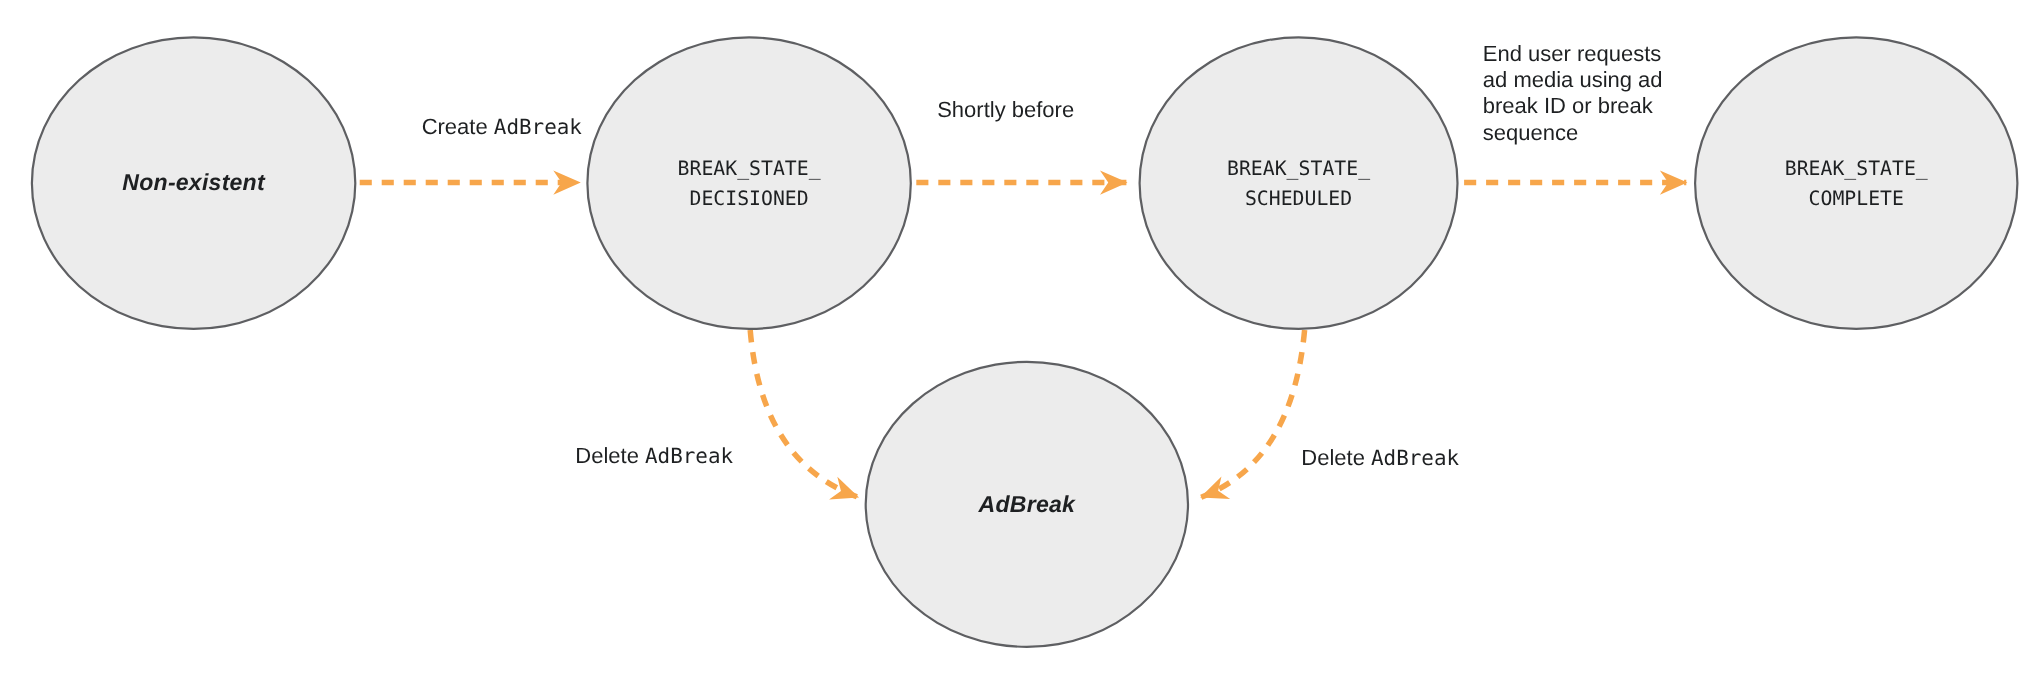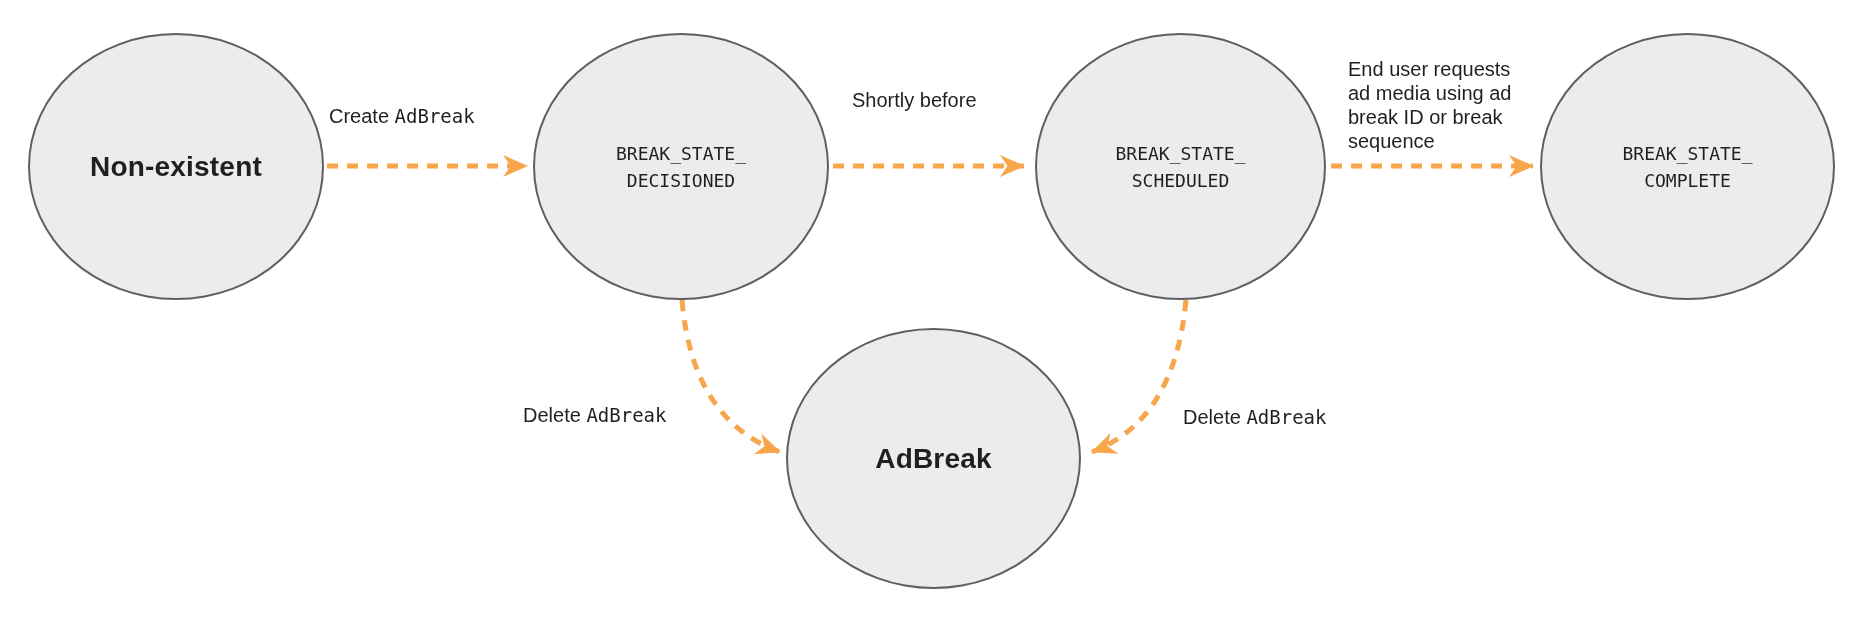--- a/index.html
+++ b/index.html
@@ -28,42 +28,42 @@
     background:var(--node-fill);
     border:2px solid var(--node-border);
     border-radius:50%;
     display:flex;
     flex-direction:column;
     align-items:center;
     justify-content:center;
     text-align:center;
   }
   .node .line{display:block;}
-  .node.sans{font-weight:700;font-size:28px;letter-spacing:.2px;}
+  .node.sans{font-weight:700;font-size:21px;letter-spacing:.2px;font-style:italic;}
   .node.mono{font-family:"DejaVu Sans Mono","Liberation Mono",monospace;font-weight:400;font-size:18px;line-height:27px;}
 
   #node-nonexistent{left:28px;top:33px;width:296px;height:267px;}
   #node-scheduled{left:533px;top:33px;width:296px;height:267px;}
   #node-decisioned{left:1035px;top:33px;width:291px;height:267px;}
   #node-complete{left:1540px;top:33px;width:295px;height:267px;}
   #node-deleted{left:786px;top:328px;width:295px;height:261px;}
 
   .edge-label{
     position:absolute;
     font-size:20px;
     line-height:25px;
     white-space:nowrap;
     color:var(--text);
   }
   .edge-label .code{font-family:"DejaVu Sans Mono","Liberation Mono",monospace;font-size:19px;}
   .edge-label .block{display:block;margin-left:17px;}
 
-  #label-create{left:329px;top:104px;width:200px;text-align:left;}
+  #label-create{left:329px;top:104px;width:200px;text-align:right;}
   #label-shortly{left:835px;top:88px;}
-  #label-enduser{left:1348px;top:37px;white-space:pre-line;line-height:24px;margin-top:20px;}
+  #label-enduser{left:1348px;top:37px;white-space:pre-line;line-height:24px;}
   #label-delete-left{left:523px;top:403px;}
   #label-delete-right{left:1183px;top:405px;}
 </style>
 </head>
 <body>
 
 <div class="canvas">
 
   <svg class="edges" width="1858" height="617" viewBox="0 0 1858 617">
     <defs>

